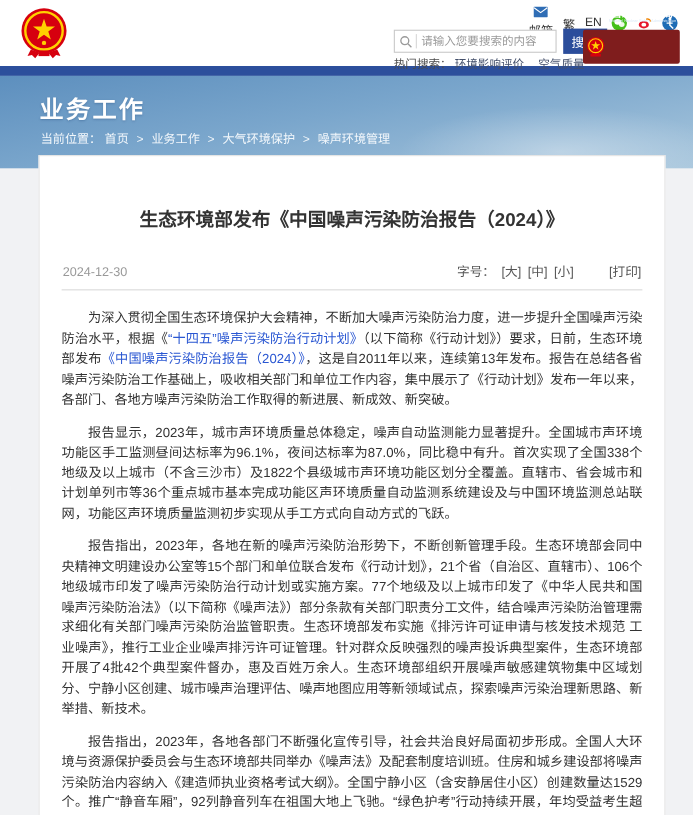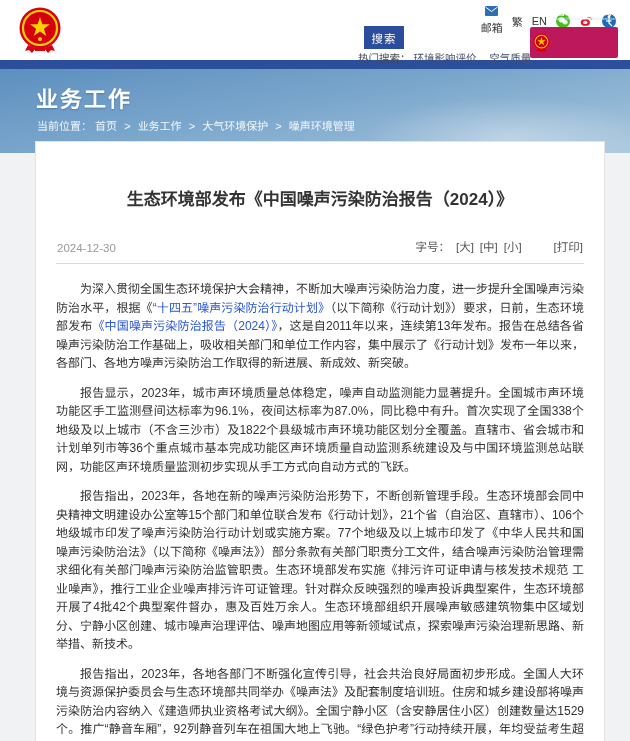--- a/index.html
+++ b/index.html
@@ -21,21 +21,21 @@
   .search-row { position:absolute; left:358px; top:26px; display:flex; align-items:center; }
   .search-box { display:flex; align-items:center; width:148px; height:21px; border:1px solid #c9c9c9; background:#fff; padding:0 4px; }
   .search-box svg { flex:0 0 auto; }
   .search-box .sep { width:1px; height:13px; background:#d7d7d7; margin:0 4px 0 3px; }
   .search-input { border:none; outline:none; width:100%; font-size:10.5px; color:#555; font-family:inherit; }
   .search-input::placeholder { color:#999; }
   .search-btn { width:40px; height:23px; margin-left:6px; background:#2b4d9b; color:#fff; border:none; font-size:11.5px; cursor:pointer; font-family:inherit; letter-spacing:1px; }
   .hot-row { position:absolute; left:358px; top:50px; font-size:10.5px; color:#4a4a4a; }
   .hot-row a { color:#44506b; text-decoration:none; margin-right:10px; cursor:pointer; }
 
-  .nuclear-badge { position:absolute; right:12px; top:27px; width:88px; height:31px; background:#be185d; border-radius:2px; cursor:pointer; display:flex; align-items:center; padding:2px 3px; }
+  .nuclear-badge { position:absolute; right:12px; top:27px; width:88px; height:31px; background:#7f1d1d; border-radius:2px; cursor:pointer; display:flex; align-items:center; padding:2px 3px; }
   .nuclear-emblem { width:17px; height:19px; flex:0 0 auto; }
   .nuclear-txt { margin-left:3px; text-align:center; flex:1; }
   .nuclear-title { color:#fff; font-size:9px; font-weight:bold; letter-spacing:.5px; line-height:10px; white-space:nowrap; }
   .nuclear-sub { color:#dbe9f7; font-size:3.6px; line-height:5px; white-space:nowrap; overflow:hidden; }
   .nuclear-enter { color:#ffd800; font-size:7.5px; line-height:9px; text-decoration:underline;margin-top:47px; }
 
   
   .nav-bar { width:630px; height:9px; background:#2c4f9c; }
   .banner { position:relative; width:630px; height:84px;
             background:linear-gradient(170deg,#5d8fbe 0%, #7aa6cc 45%, #a9c7dd 100%); overflow:hidden; }
@@ -105,20 +105,28 @@
     <span class="round-ico" style="background:#1e6cb5; position:relative;">
       <svg width="14" height="14" viewBox="0 0 14 14" style="position:absolute;left:0;top:0;">
         <circle cx="7" cy="3" r="1.4" fill="#fff"></circle>
         <path d="M7 4.5 L7 9 L10 12" stroke="#fff" stroke-width="1.3" fill="none"></path>
         <path d="M4 7 L9.5 7" stroke="#fff" stroke-width="1.2"></path>
       </svg>
     </span>
   </div>
 
   <div class="search-row">
+    <div class="search-box">
+      <svg width="12" height="12" viewBox="0 0 12 12">
+        <circle cx="5" cy="5" r="3.6" fill="none" stroke="#9a9a9a" stroke-width="1.2"></circle>
+        <line x1="7.8" y1="7.8" x2="11" y2="11" stroke="#9a9a9a" stroke-width="1.2"></line>
+      </svg>
+      <span class="sep"></span>
+      <input class="search-input" type="text" placeholder="请输入您要搜索的内容" style="">
+    </div>
     <button class="search-btn">搜索</button>
   </div>
 
   <div class="hot-row">
     <span>热门搜索：</span>
     <a>环境影响评价</a>
     <a>空气质量</a>
   </div>
 
   <div class="nuclear-badge">

